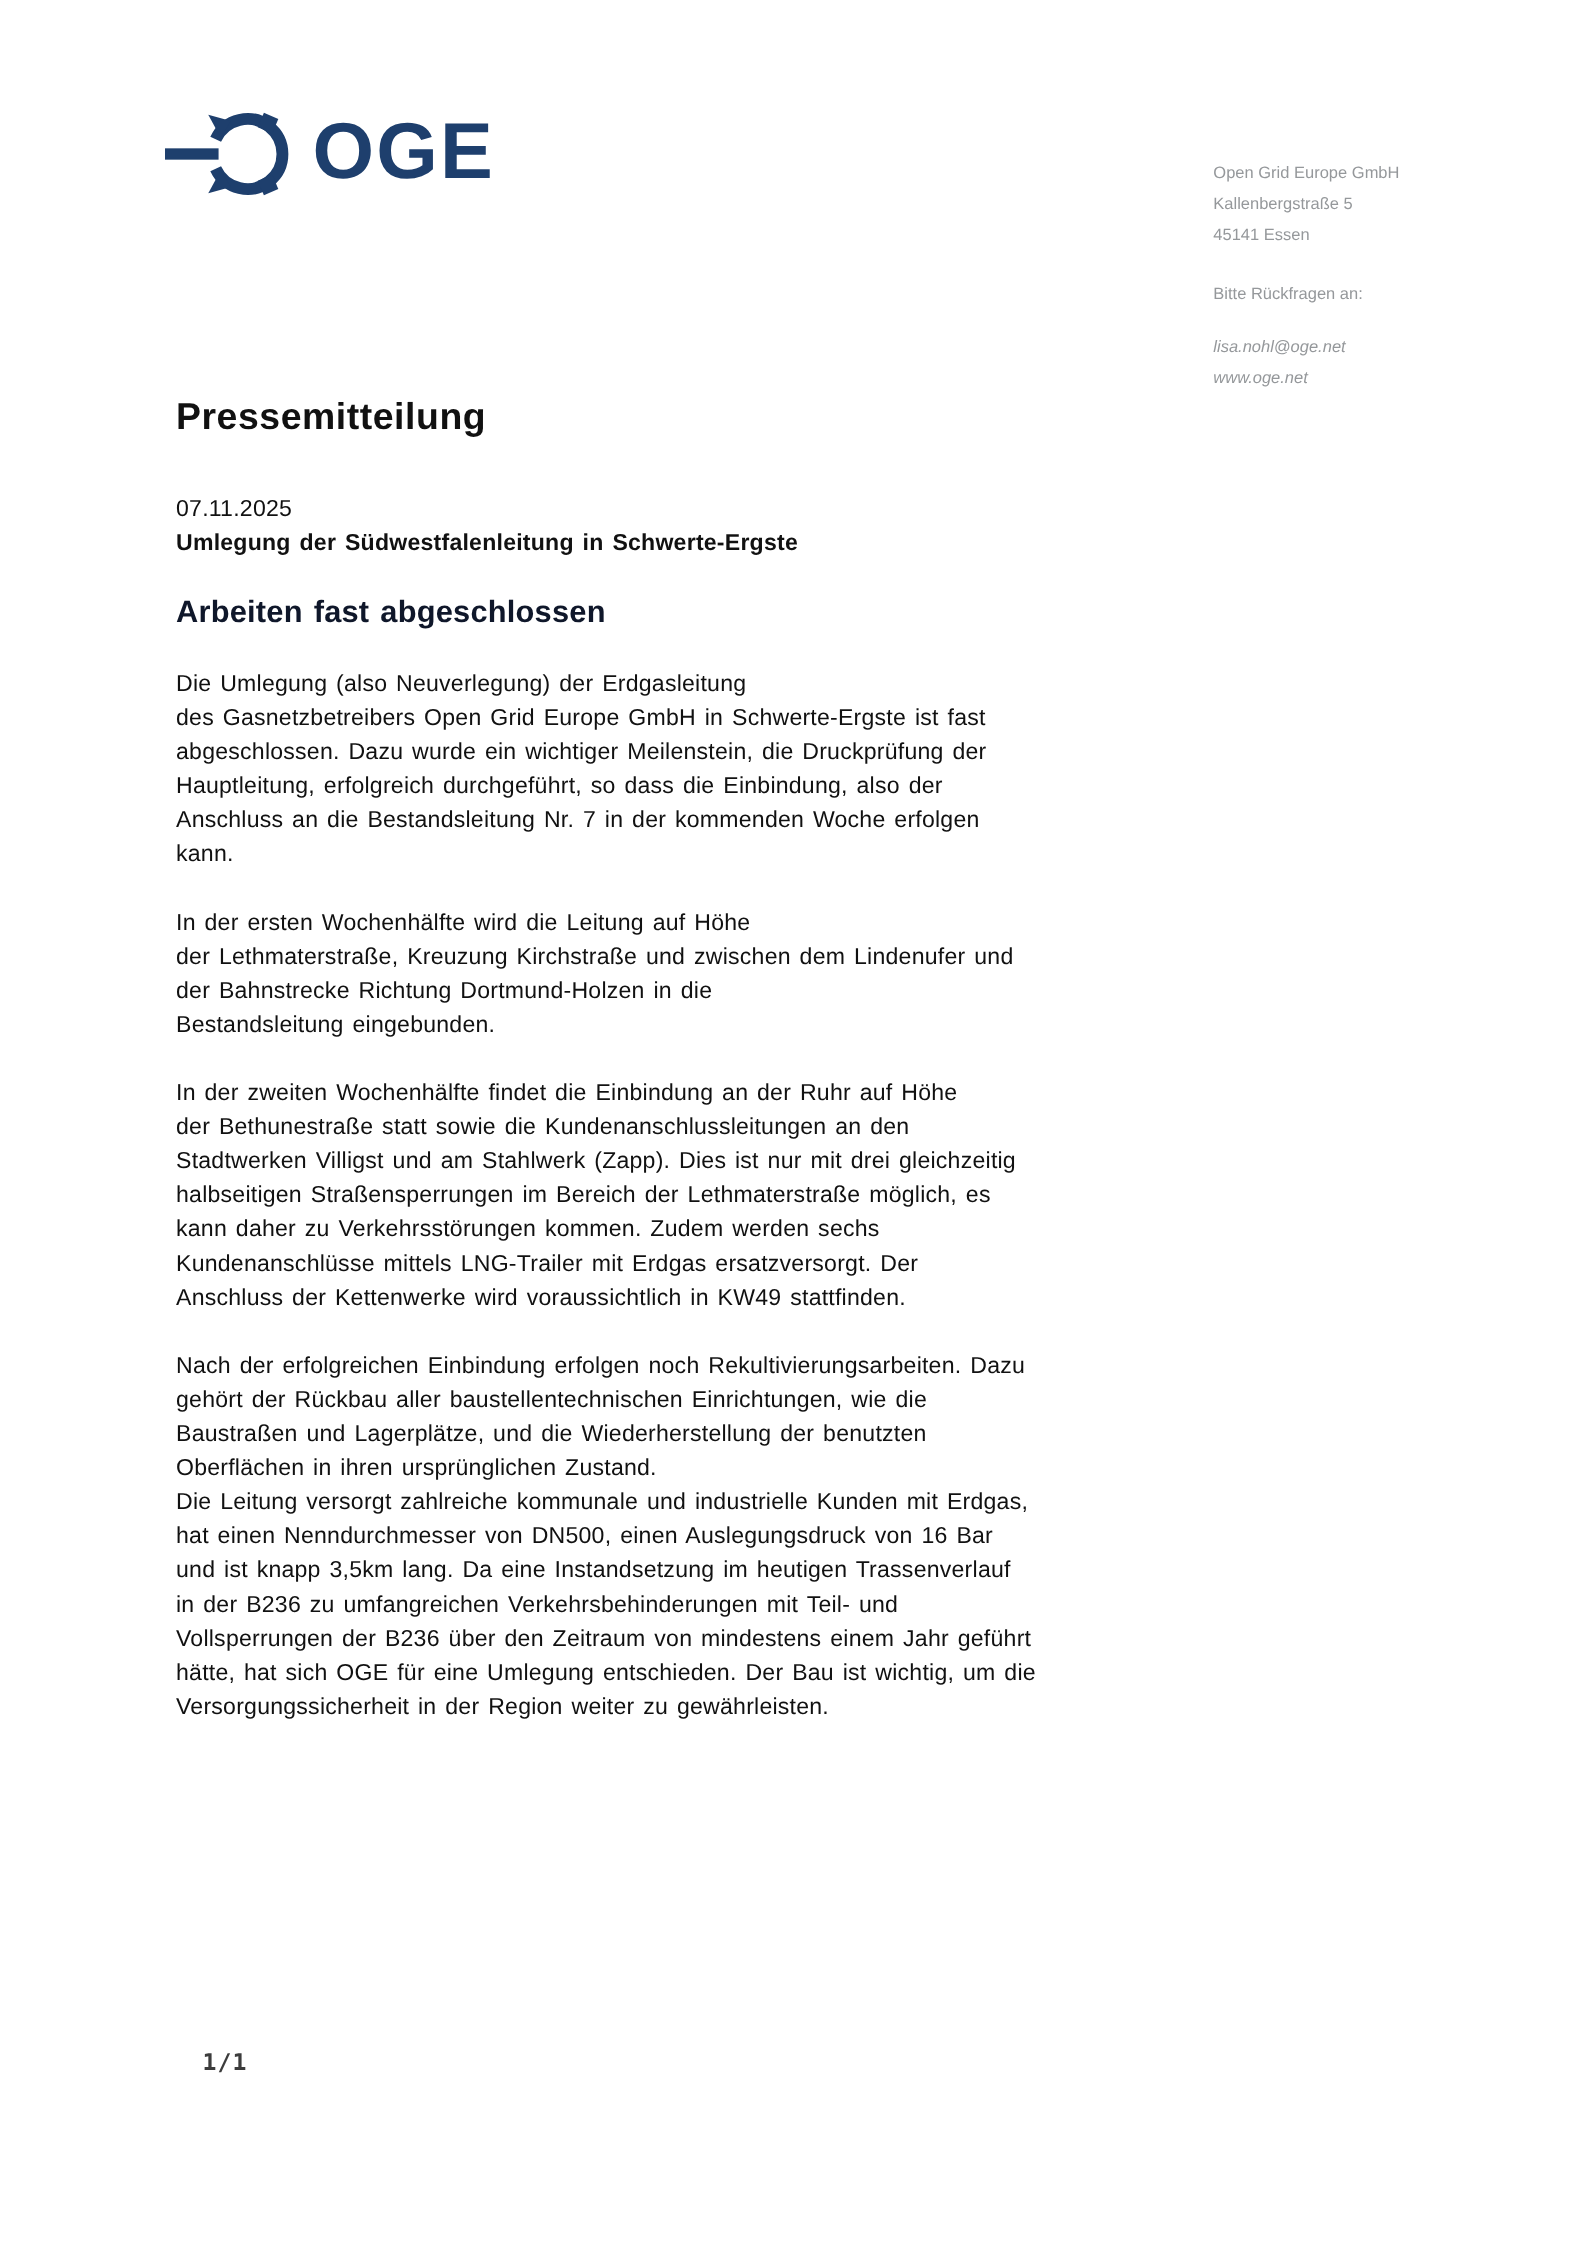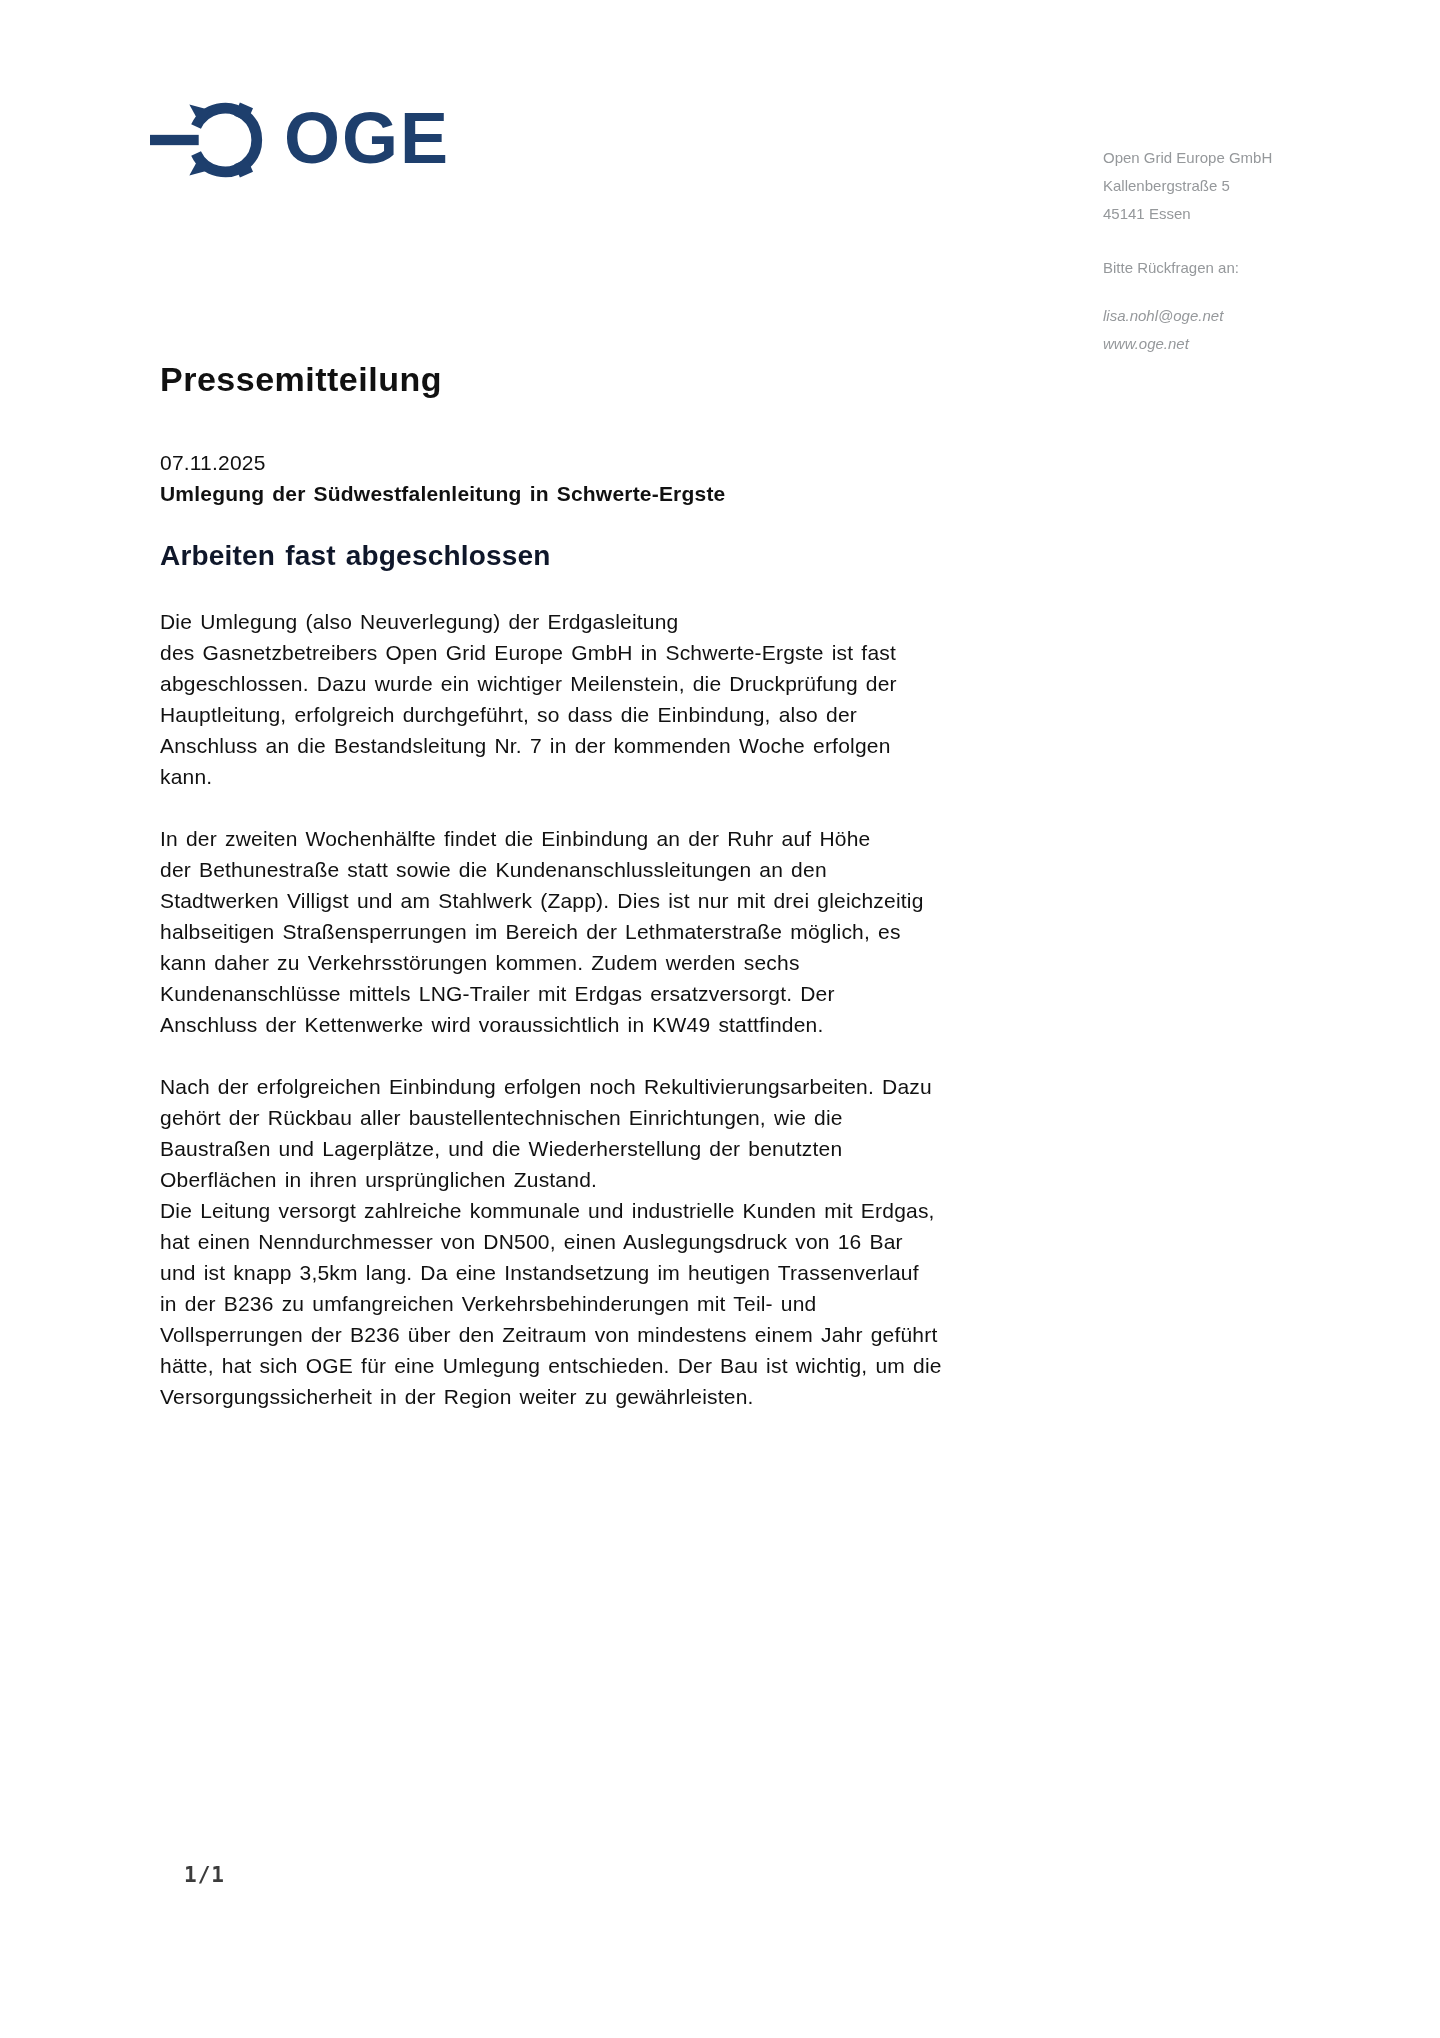--- a/index.html
+++ b/index.html
@@ -158,20 +158,24 @@
 
   <div class="subhead">Arbeiten fast abgeschlossen</div>
 
   <div class="body-text">
     <p>Die Umlegung (also Neuverlegung) der Erdgasleitung
 des Gasnetzbetreibers Open Grid Europe GmbH in Schwerte-Ergste ist fast
 abgeschlossen. Dazu wurde ein wichtiger Meilenstein, die Druckprüfung der
 Hauptleitung, erfolgreich durchgeführt, so dass die Einbindung, also der
 Anschluss an die Bestandsleitung Nr. 7 in der kommenden Woche erfolgen
 kann.</p>
+    <p>In der ersten Wochenhälfte wird die Leitung auf Höhe
+der Lethmaterstraße, Kreuzung Kirchstraße und zwischen dem Lindenufer und
+der Bahnstrecke Richtung Dortmund-Holzen in die
+Bestandsleitung eingebunden.</p>
     <p>In der zweiten Wochenhälfte findet die Einbindung an der Ruhr auf Höhe
 der Bethunestraße statt sowie die Kundenanschlussleitungen an den
 Stadtwerken Villigst und am Stahlwerk (Zapp). Dies ist nur mit drei gleichzeitig
 halbseitigen Straßensperrungen im Bereich der Lethmaterstraße möglich, es
 kann daher zu Verkehrsstörungen kommen. Zudem werden sechs
 Kundenanschlüsse mittels LNG-Trailer mit Erdgas ersatzversorgt. Der
 Anschluss der Kettenwerke wird voraussichtlich in KW49 stattfinden.</p>
     <p>Nach der erfolgreichen Einbindung erfolgen noch Rekultivierungsarbeiten. Dazu
 gehört der Rückbau aller baustellentechnischen Einrichtungen, wie die
 Baustraßen und Lagerplätze, und die Wiederherstellung der benutzten

